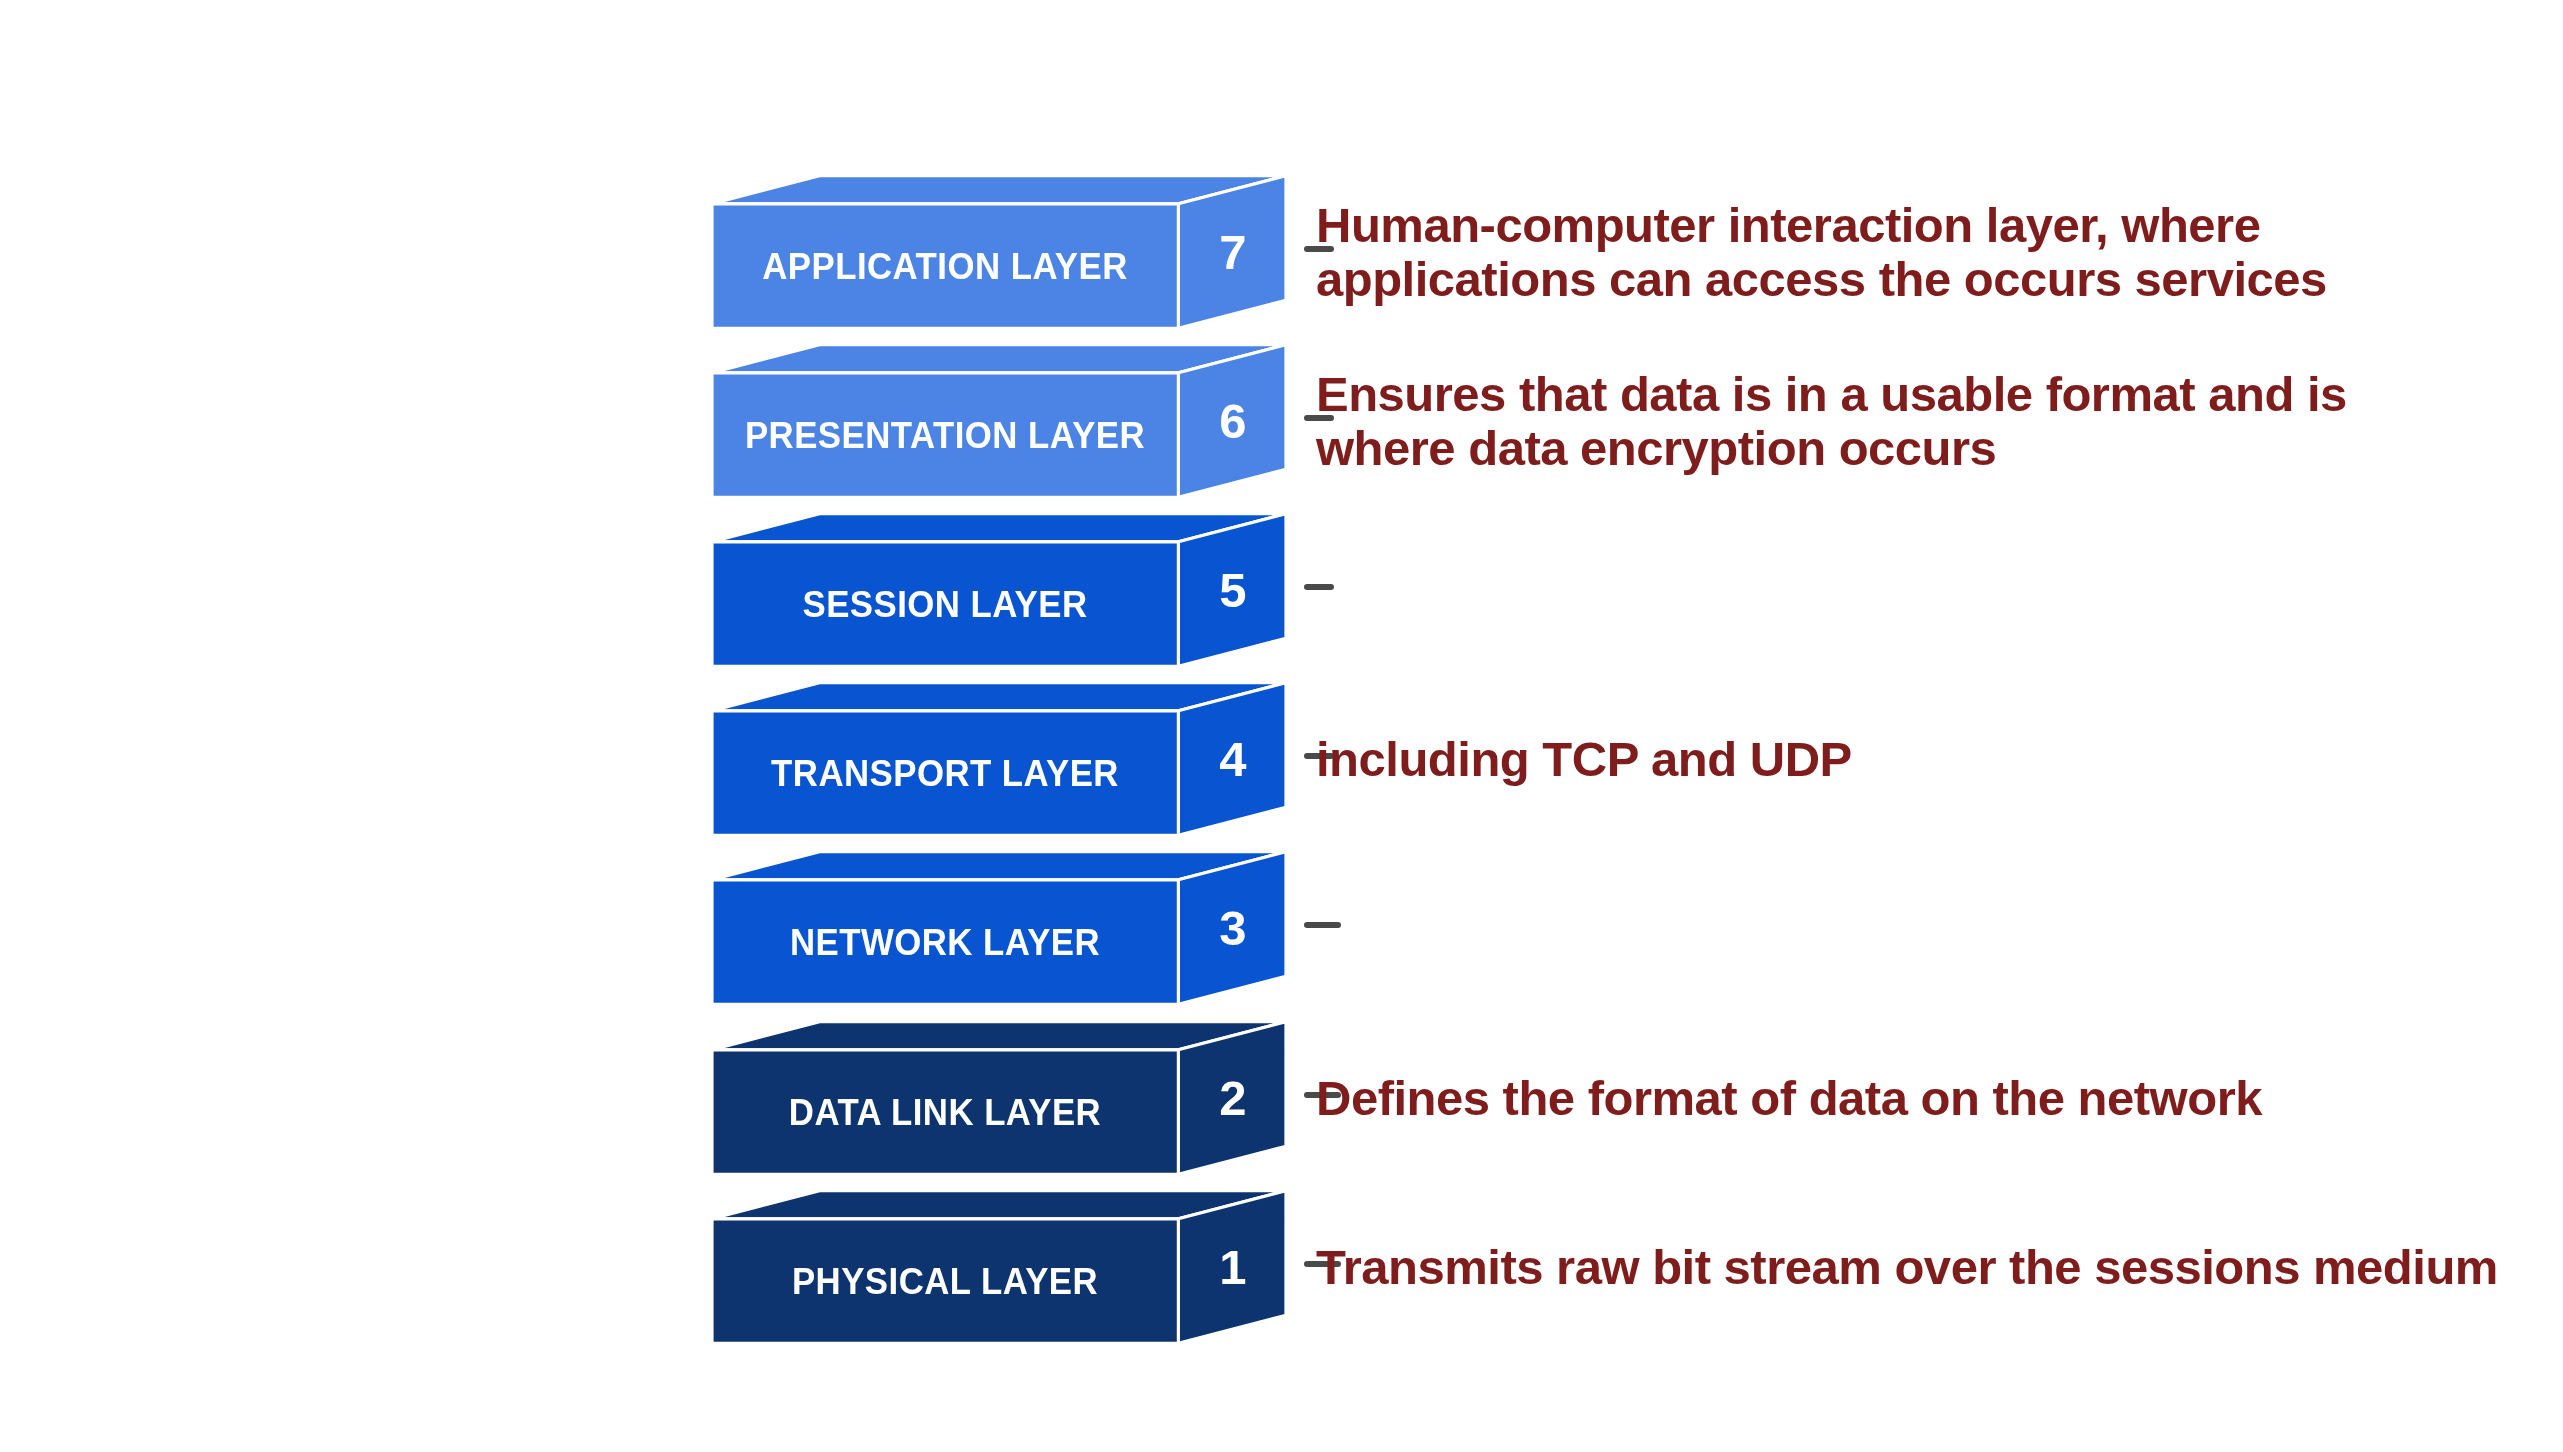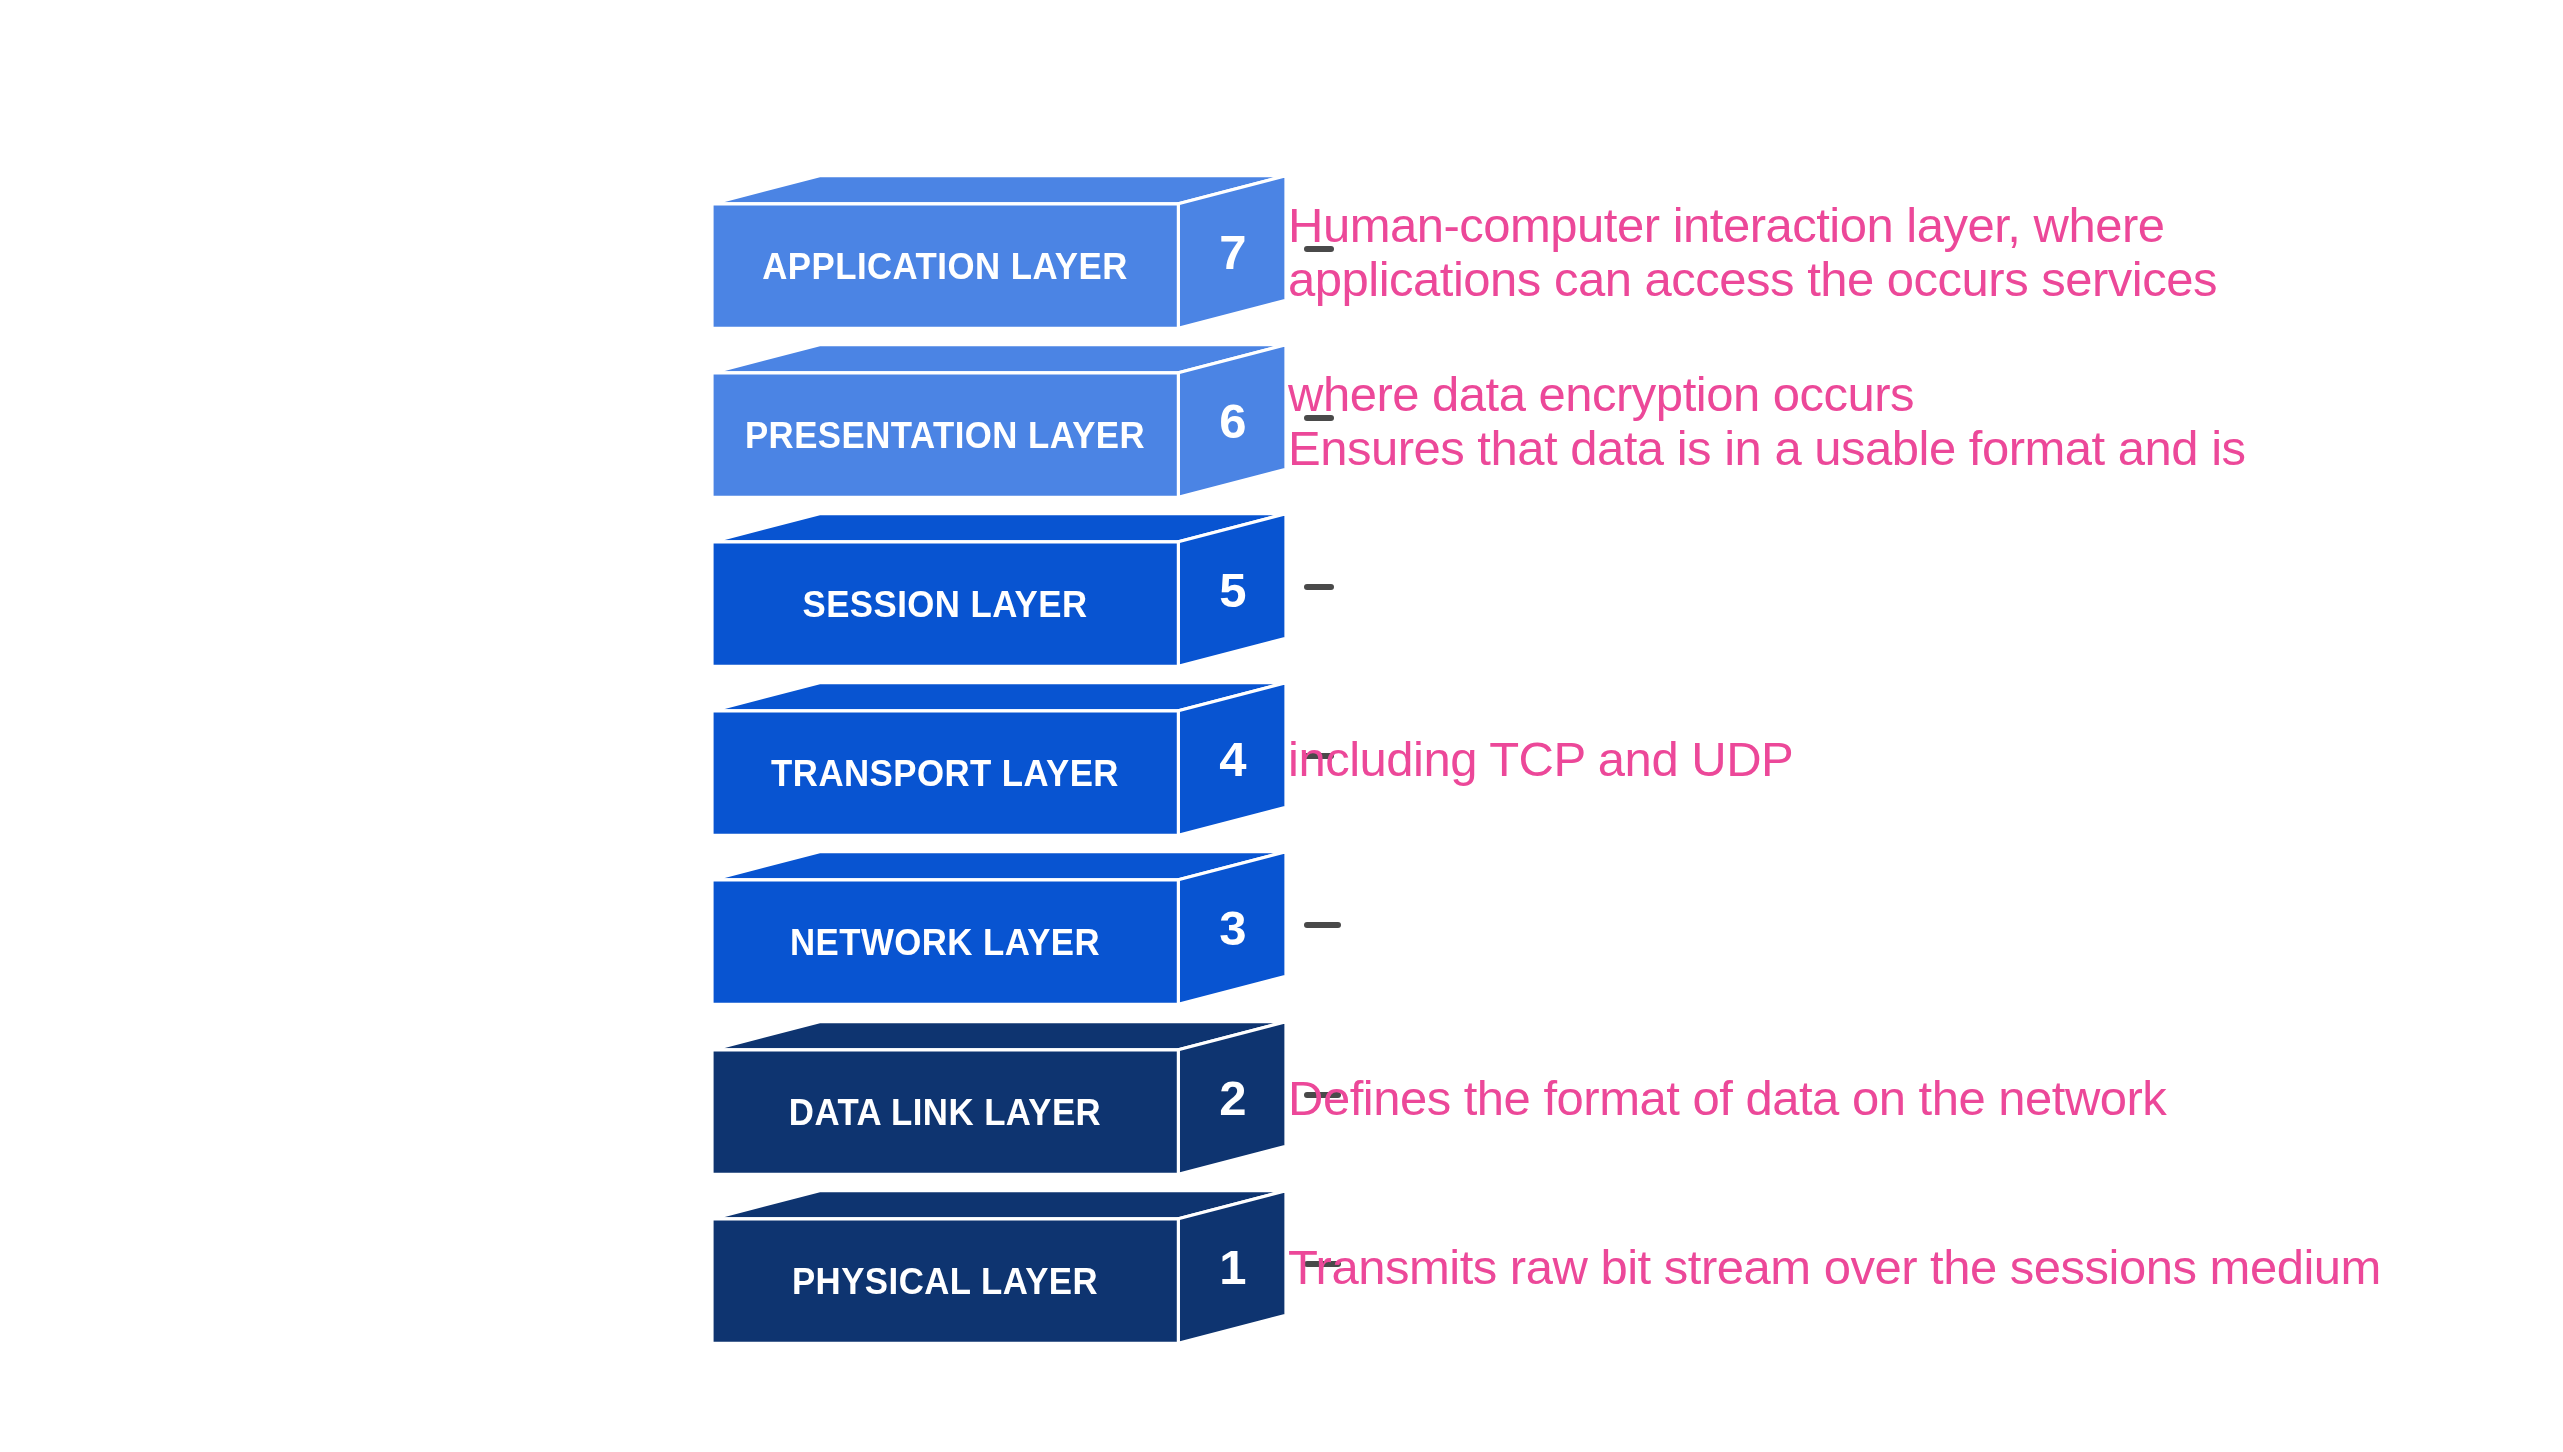--- a/index.html
+++ b/index.html
@@ -33,24 +33,25 @@
     position:absolute;left:1179px;top:3.6px;width:108px;height:152px;
     display:flex;align-items:center;justify-content:center;
     color:#ffffff;font-size:49px;font-weight:bold;
   }
   .dash{
     position:absolute;left:1304px;top:74px;
     width:30px;height:5.6px;border-radius:3.1px;background:#4a4a4a;
   }
   .row.single .dash{width:37px;}
   .desc{
-    position:absolute;left:1288px;top:2.6px;height:154px;
+    position:absolute;left:1316px;top:2.6px;height:154px;
     display:flex;flex-direction:column;justify-content:center;
-    color:#ec4899;font-size:49px;line-height:54px;letter-spacing:-0.5px;
+    color:#7f1d1d;font-size:49px;line-height:54px;letter-spacing:-0.5px;
     white-space:nowrap;
+    font-weight:bold;
   }
 </style>
 </head>
 <body>
 
 <div id="page">
 
   <div class="row">
     <div class="box3d">
       <svg viewBox="0 0 1130 310">
@@ -73,22 +74,22 @@
       <svg viewBox="0 0 1130 310">
         <polygon points="4,62 914,62 1124,7 214,7" fill="#4b84e4"></polygon>
         <polygon points="914,62 1124,7 1124,250 914,305" fill="#4b84e4"></polygon>
         <polygon points="4,62 914,62 914,305 4,305" fill="#4b84e4"></polygon>
       </svg>
     </div>
     <div class="layer-label">PRESENTATION LAYER</div>
     <div class="layer-number">6</div>
     <div class="dash"></div>
     <div class="desc">
+      <div>Ensures that data is in a usable format and is</div>
       <div>where data encryption occurs</div>
-      <div>Ensures that data is in a usable format and is</div>
     </div>
   </div>
 
   <div class="row">
     <div class="box3d">
       <svg viewBox="0 0 1130 310">
         <polygon points="4,62 914,62 1124,7 214,7" fill="#0854d1"></polygon>
         <polygon points="914,62 1124,7 1124,250 914,305" fill="#0854d1"></polygon>
         <polygon points="4,62 914,62 914,305 4,305" fill="#0854d1"></polygon>
       </svg>

